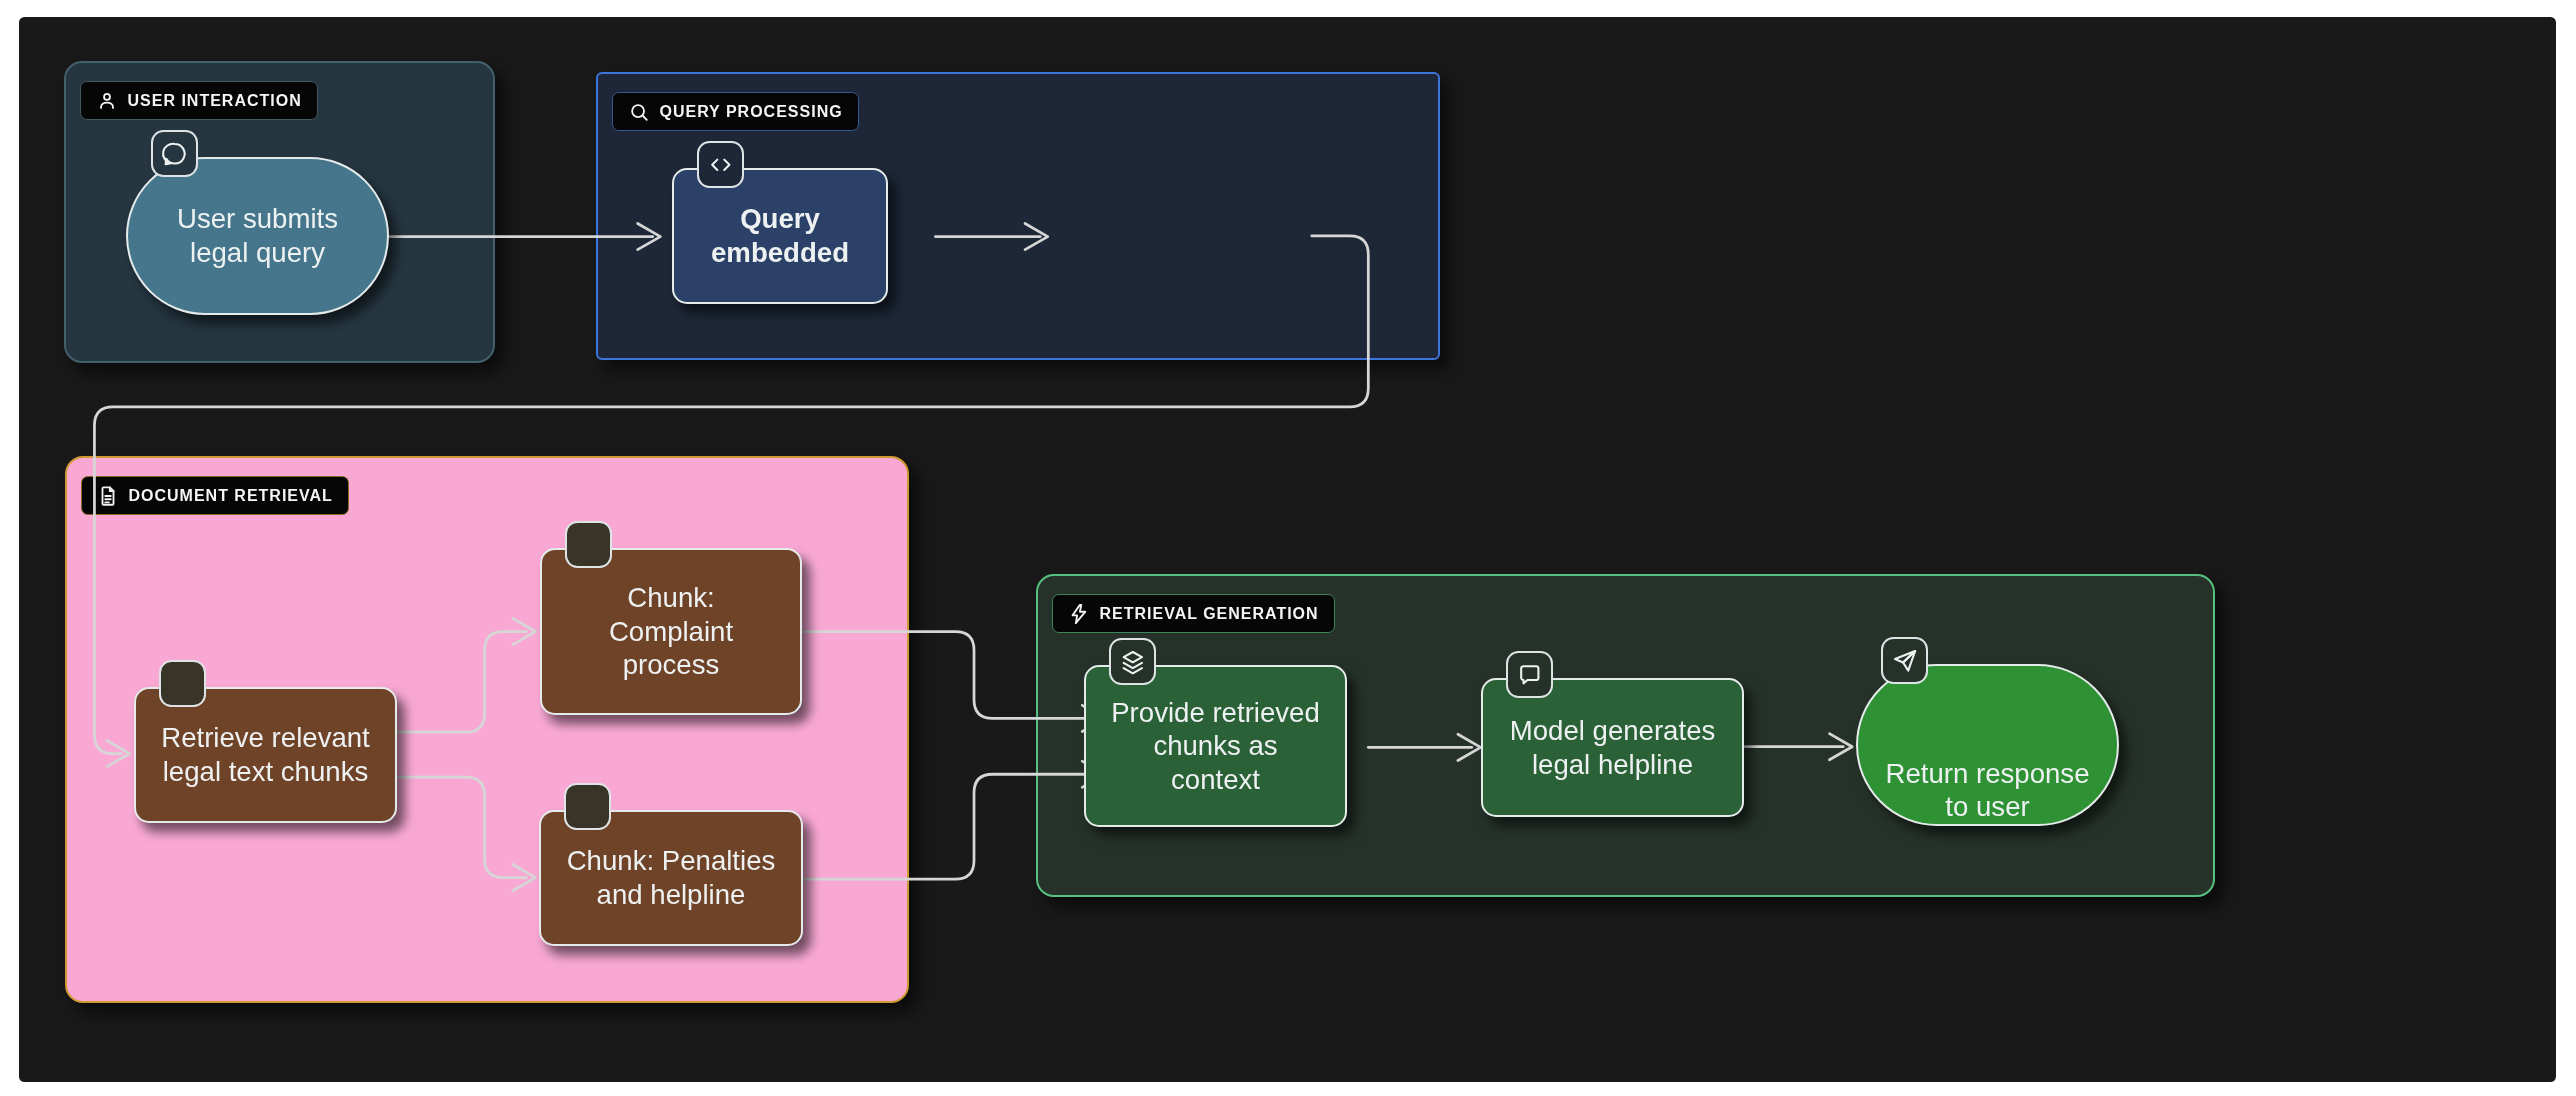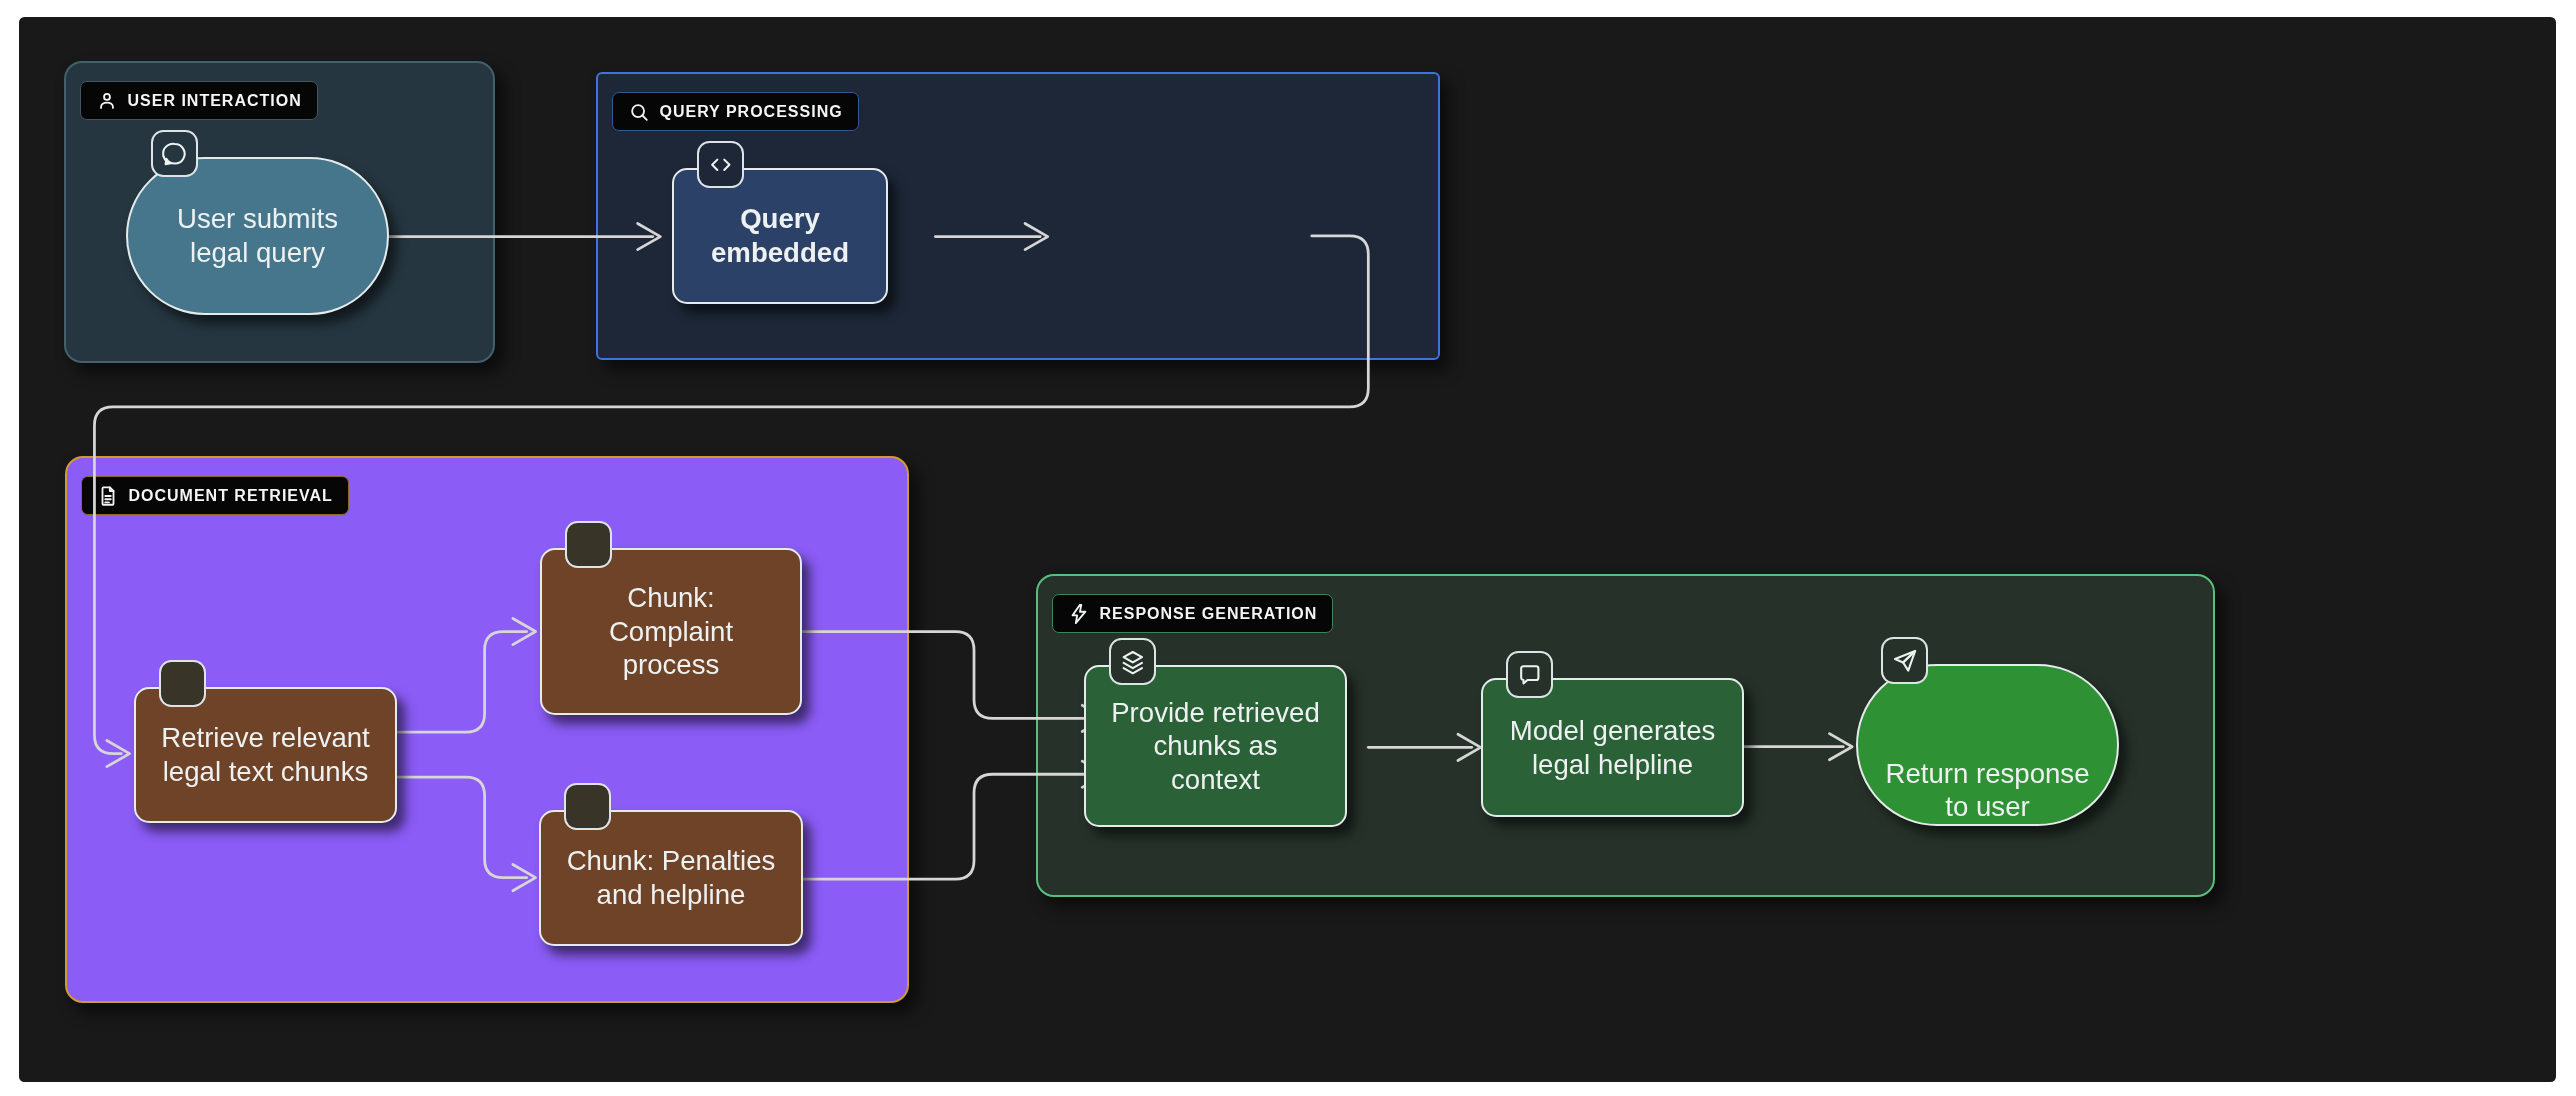--- a/index.html
+++ b/index.html
@@ -7,21 +7,21 @@
                font-family: "Liberation Sans", "DejaVu Sans", sans-serif; }
   .stage { position: absolute; left: 0; top: 0; width: 2576px; height: 1097px; }
 
   .canvas { position: absolute; left: 19.3px; top: 17px; width: 2537px; height: 1065px;
             background: #191919; border-radius: 5.5px; z-index: 0; }
 
   .group { position: absolute; border-radius: 18px; border: 2.1px solid; z-index: 1;
            box-shadow: 8.3px 9.7px 15px rgba(0,0,0,0.55); }
   .group-user     { left: 64px;   top: 61px;  width: 431px;  height: 302px; background: #253640; border-color: #43606c; }
   .group-query    { left: 596px;  top: 72px; width: 844px; height: 288px; background: #1d2737; border-color: #3d74dd; border-radius: 6px; }
-  .group-document { left: 65px;   top: 456px; width: 844px; height: 547px; background: #8b5cf6; border-color: #d09a33; }
+  .group-document { left: 65px;   top: 456px; width: 844px; height: 547px; background: #f9a8d4; border-color: #d09a33; }
   .group-response { left: 1036px; top: 574px; width: 1179px; height: 323px; background: #263229; border-color: #57c07e; }
 
   .group-badge { position: absolute; left: 13.8px; top: 18px; height: 39px;
                  display: inline-flex; align-items: center; gap: 9.7px; padding: 0 15px;
                  background: #060606; border: 1.4px solid #444; border-radius: 6.9px; }
   .group-user     .group-badge { border-color: #44565e; }
   .group-query    .group-badge { border-color: #35598f; }
   .group-document .group-badge { border-color: #8a6b26; }
   .group-response .group-badge { border-color: #3c8557; }
   .group-badge .gicon { width: 22px; height: 22px; display: inline-flex; }
@@ -105,21 +105,21 @@
       <span class="glabel">DOCUMENT RETRIEVAL</span>
     </div>
   </div>
   <div class="group group-response">
     <div class="group-badge">
       <span class="gicon">
           <svg viewBox="0 0 24 24">
             <path d="M13 2 L5 13.5h5L8.5 22 19 9.5h-6L14.5 2z"></path>
           </svg>
         </span>
-      <span class="glabel">RESPONSE GENERATION</span>
+      <span class="glabel">RETRIEVAL GENERATION</span>
     </div>
   </div>
 
   <svg class="edges" viewBox="0 0 3737 1591">
     <path class="edge" d="M565 343 H947"></path>
     <path class="edge" d="M925 324 L958 343 L925 362"></path>
     <path class="edge" d="M1357 343 H1509"></path>
     <path class="edge" d="M1487 324 L1520 343 L1487 362"></path>
     <path class="edge" d="M1903 342 H1958 Q1985 342 1985 369 V563 Q1985 590 1958 590 H164 Q137 590 137 617 V1066 Q137 1093 164 1093 H176"></path>
     <path class="edge" d="M155 1074 L188 1093 L155 1112"></path>

